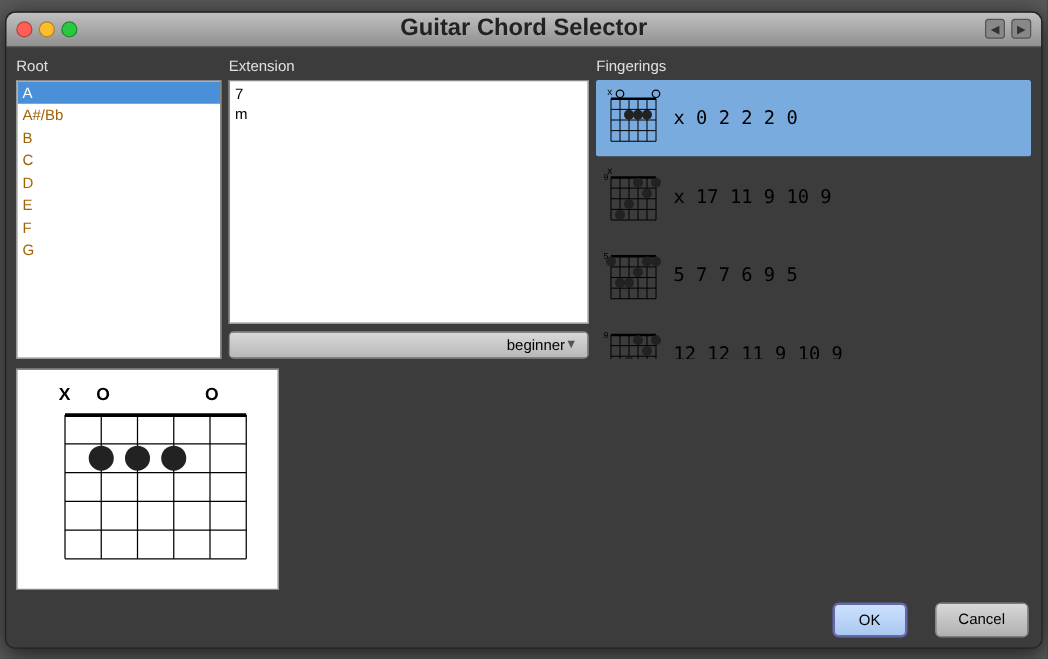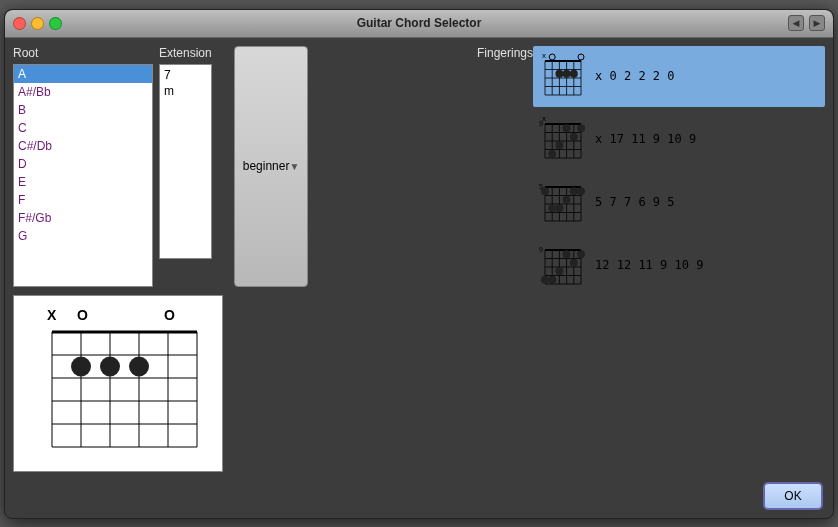--- a/index.html
+++ b/index.html
@@ -28,21 +28,21 @@
       background: linear-gradient(to bottom, #c0c0c0, #909090);
       height: 28px;
       display: flex;
       align-items: center;
       justify-content: center;
       position: relative;
       border-bottom: 1px solid #666;
       border-radius: 8px 8px 0 0;
     }
     .title-bar-title {
-      font-size: 12px;
+      font-size: 19px;
       font-weight: bold;
       color: #222;
     }
     .title-bar-controls {
       position: absolute;
       left: 8px;
       display: flex;
       gap: 5px;
     }
     .title-btn {
@@ -71,57 +71,57 @@
       align-items: center;
       justify-content: center;
       color: #333;
       font-size: 9px;
       cursor: pointer;
     }
     
     .root-panel {
       display: flex;
       flex-direction: column;
-      width: 140px;
+      width: 164px;
       flex-shrink: 0;
     }
     .panel-label {
       color: #e0e0e0;
       font-size: 12px;
       margin-bottom: 4px;
       font-weight: normal;
     }
     .list-box {
       flex: 1;
       background: #ffffff;
       border: 1px solid #888;
       overflow-y: scroll;
       min-height: 200px;
     }
     .list-box::-webkit-scrollbar { width: 14px; }
     .list-box::-webkit-scrollbar-track { background: #d0d0d0; }
     .list-box::-webkit-scrollbar-thumb { background: #888; border: 1px solid #666; }
     .list-item {
       padding: 2px 4px;
-      color: #701a75;
+      color: #a16207;
       cursor: pointer;
       white-space: nowrap;
       font-size: 12px;
     }
     .list-item.selected {
       background: #4a90d9;
       color: #fff;
     }
     
     .middle-panel {
       display: flex;
-      flex-direction: row;
-      width: 312px;
+      flex-direction: column;
+      width: 288px;
       flex-shrink: 0;
-      gap: 22px;
+      gap: 6px;
     }
     .extension-panel {
       display: flex;
       flex-direction: column;
     }
     .ext-list {
       background: #ffffff;
       border: 1px solid #888;
       min-height: 200px;
       overflow-y: auto;
@@ -135,30 +135,30 @@
     .dropdown {
       background: linear-gradient(to bottom, #d8d8d8, #b8b8b8);
       border: 1px solid #888;
       border-radius: 4px;
       padding: 3px 8px;
       font-size: 12px;
       color: #000;
       cursor: pointer;
       display: flex;
       align-items: center;
-      justify-content: center;
+      justify-content: flex-end;
     }
     .dropdown-arrow {
       font-size: 10px;
       color: #555;
     }
     
     .right-panel {
       display: flex;
-      flex-direction: row;
+      flex-direction: column;
       flex: 1;
     }
     .fingerings-list {
       flex: 1;
       overflow-y: auto;
       display: flex;
       flex-direction: column;
       gap: 2px;
     }
     .fingering-item {
@@ -166,21 +166,21 @@
       align-items: center;
       padding: 3px 4px;
       cursor: pointer;
       border-radius: 2px;
     }
     .fingering-item.selected {
       background: #7aabdf;
     }
     .fingering-text {
       margin-left: 10px;
-      font-size: 12px;
+      font-size: 15px;
       color: #000;
       font-family: monospace;
     }
     .bottom-btn {
       background: linear-gradient(to bottom, #d8d8d8, #b0b0b0);
       border: 1px solid #888;
       border-radius: 5px;
       padding: 5px 18px;
       font-size: 12px;
       color: #000;
@@ -213,25 +213,23 @@
 
   <div style="display:flex; flex:1; overflow:hidden; padding:8px; gap:6px;">
 
     <div class="root-panel">
       <div class="panel-label">Root</div>
       <div class="list-box" id="root-list">
           <div class="list-item selected">A</div>
           <div class="list-item">A#/Bb</div>
           <div class="list-item">B</div>
           <div class="list-item">C</div>
-          <div class="list-item">C#/Db</div>
           <div class="list-item">D</div>
           <div class="list-item">E</div>
           <div class="list-item">F</div>
-          <div class="list-item">F#/Gb</div>
           <div class="list-item">G</div>
         </div>
     </div>
 
     <div class="middle-panel">
       <div class="extension-panel">
         <div class="panel-label">Extension</div>
         <div class="ext-list" id="ext-list" style="min-height:195px;">
             <div class="ext-item">7</div>
             <div class="ext-item">m</div>
@@ -368,15 +366,16 @@
             <circle cx="59" cy="64.5" r="10" fill="#222"></circle>
             <circle cx="88" cy="64.5" r="10" fill="#222"></circle>
             <circle cx="117" cy="64.5" r="10" fill="#222"></circle>
           </svg>
       </div>
       <div style="flex:1;"></div>
     </div>
 
     <div style="display:flex; justify-content:flex-end; padding:4px 10px 8px; gap:22px;">
       <div class="bottom-btn default">OK</div>
+      <div class="bottom-btn">Cancel</div>
     </div>
   </div>
 </div>
 
 </body></html>

